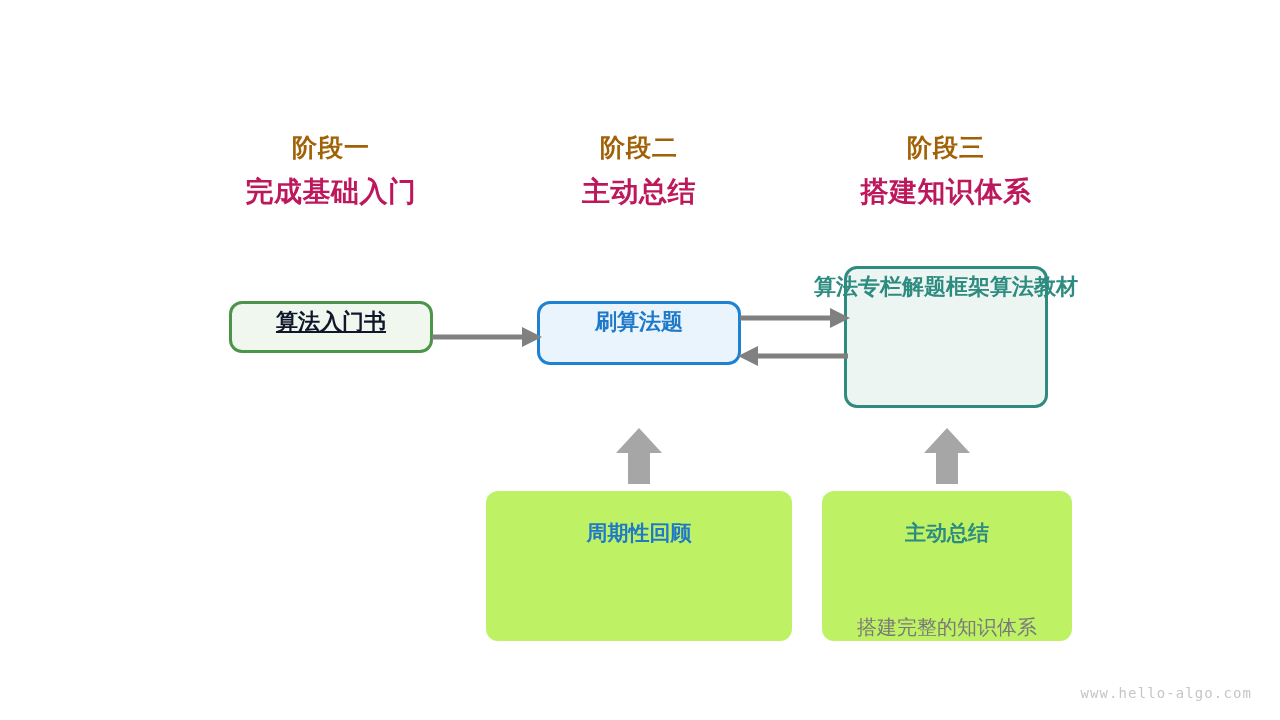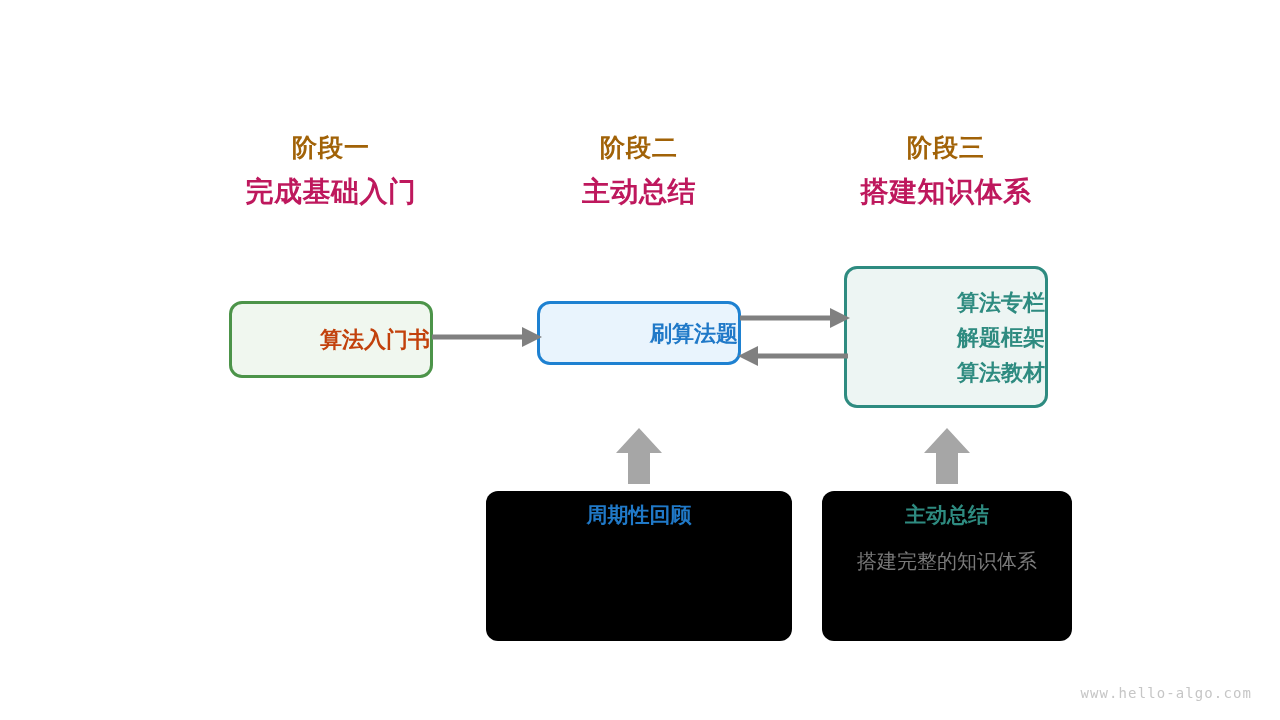--- a/index.html
+++ b/index.html
@@ -44,43 +44,43 @@
   }
   #stage-1 { left: 201px; top: 130px; }
   #stage-2 { left: 509px; top: 130px; }
   #stage-3 { left: 816px; top: 130px; }
 
   
   .node {
     position: absolute;
     box-sizing: border-box;
     display: flex;
-    flex-direction: column;
-    align-items: flex-end;
+    flex-direction: row;
+    align-items: flex-start;
     justify-content: center;
     border-radius: 13px;
     border-width: 3px;
     border-style: solid;
     font-weight: 700;
-    padding-left: 24px;
   }
   .node .line {
     white-space: nowrap;
     line-height: 35px;
   }
 
   #node-book {
     left: 229px;
     top: 301px;
     width: 204px;
-    height: 77px;
+    height: 52px;
     border-color: #4c9449;
     background: #f0f7ef;
-    color: #c2410c;
+    color: #0f172a;
     font-size: 22px;
+    text-decoration: underline;
   }
   #node-practice {
     left: 537px;
     top: 301px;
     width: 204px;
     height: 64px;
     border-color: #1e81d1;
     background: #e9f4fd;
     color: #2079c8;
     font-size: 22px;
@@ -93,26 +93,27 @@
     border-color: #2e8b80;
     background: #edf5f3;
     color: #2e8b80;
     font-size: 22px;
   }
 
   
   .card {
     position: absolute;
     box-sizing: border-box;
-    background: #000000;
+    background: #bef264;
     border-radius: 12px;
     display: flex;
     flex-direction: column;
     align-items: center;
-    padding-top: 10px;
+    padding-top: 28px;
+    gap: 48px;
   }
   .card-title {
     font-size: 21px;
     font-weight: 700;
     line-height: 28px;
     white-space: nowrap;
   }
   .card-body {
     margin-top: 16px;
     font-size: 20px;

